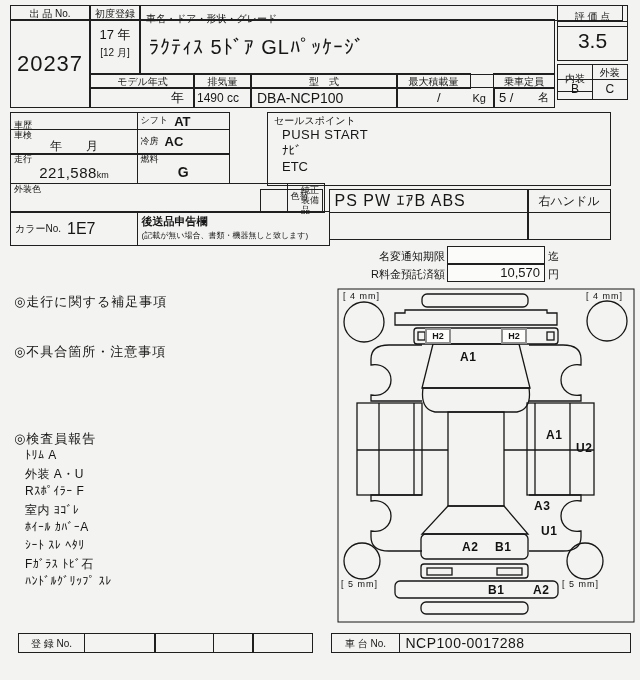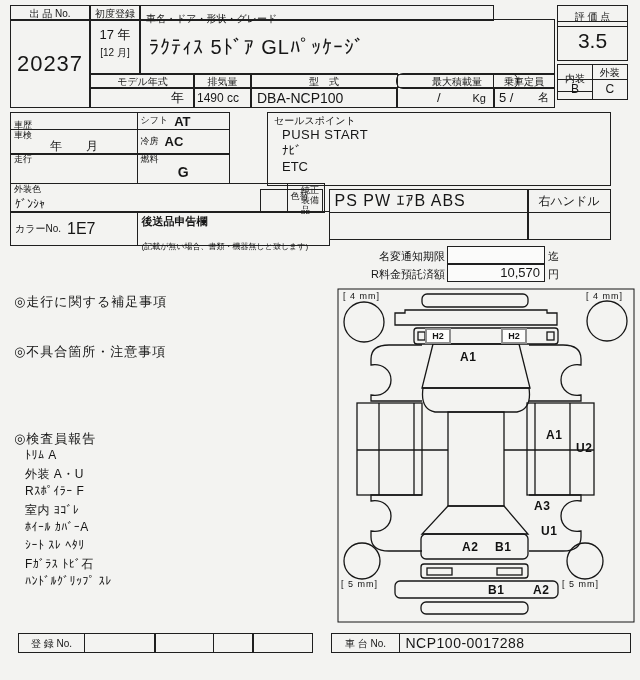--- a/index.html
+++ b/index.html
@@ -37,37 +37,37 @@
 </div>
 
 <div class="cell ctr" style="left:90px;top:5px;width:50px;height:16px;">
   <span class="lbl">初度登録</span>
 </div>
 <div class="cell" style="left:90px;top:19px;width:50px;height:56px;">
   <div style="font-size:13px;text-align:center;margin-top:6px;">17 年</div>
   <div style="font-size:10px;text-align:center;margin-top:2px;">[12 月]</div>
 </div>
 
-<div class="cell" style="left:140px;top:5px;width:354px;height:16px;padding:2px 5px;">
+<div class="cell" style="left:140px;top:5px;width:483px;height:16px;padding:2px 5px;">
   <span class="lbl">車名・ドア・形状・グレード</span>
 </div>
 <div class="cell" style="left:140px;top:19px;width:415px;height:56px;display:flex;align-items:center;padding-left:8px;">
   <span style="font-size:20px;letter-spacing:1px;">ﾗｸﾃｨｽ 5ﾄﾞｱ  GLﾊﾟｯｹｰｼﾞ</span>
 </div>
 
 <div class="cell ctr" style="left:90px;top:73px;width:105px;height:16px;">
   <span class="lbl">モデル年式</span>
 </div>
 <div class="cell ctr" style="left:193px;top:73px;width:59px;height:16px;">
   <span class="lbl">排気量</span>
 </div>
 <div class="cell ctr" style="left:250px;top:73px;width:148px;height:16px;">
   <span class="lbl">型　式</span>
 </div>
-<div class="cell ctr" style="left:396px;top:73px;width:122px;height:16px;border-radius:7px;">
+<div class="cell ctr" style="left:396px;top:73px;width:75px;height:16px;">
   <span class="lbl">最大積載量</span>
 </div>
 <div class="cell ctr" style="left:493px;top:73px;width:62px;height:16px;">
   <span class="lbl">乗車定員</span>
 </div>
 
 <div class="cell" style="left:90px;top:87px;width:105px;height:21px;display:flex;align-items:center;justify-content:flex-end;padding-right:10px;">
   <span class="val">年</span>
 </div>
 <div class="cell" style="left:193px;top:87px;width:59px;height:21px;display:flex;align-items:center;justify-content:flex-end;padding-right:12px;">
@@ -117,41 +117,43 @@
   <span class="lbl-sm abs" style="left:3px;top:1px;">車検</span>
   <div style="text-align:center;margin-top:8px;font-size:12px;">年　　月</div>
 </div>
 <div class="cell kv" style="left:136.5px;top:128.5px;width:93.5px;height:26px;">
   <span class="lbl-sm">冷房</span>
   <span class="val" style="font-weight:bold;">AC</span>
 </div>
 
 <div class="cell" style="left:10px;top:153px;width:128px;height:31px;">
   <span class="lbl-sm abs" style="left:3px;top:1px;">走行</span>
+  <div style="text-align:center;margin-top:10px;">
+    <span style="font-size:15px;letter-spacing:0.5px;">221,588</span><span style="font-size:9px;">km</span>
+  </div>
 </div>
 <div class="cell" style="left:136.5px;top:153px;width:93.5px;height:31px;">
   <span class="lbl-sm abs" style="left:3px;top:1px;">燃料</span>
   <div style="text-align:center;margin-top:10px;font-size:14px;font-weight:bold;">G</div>
 </div>
 
 <div class="cell" style="left:10px;top:182.5px;width:278px;height:30px;">
   <span class="lbl-sm abs" style="left:3px;top:1px;">外装色</span>
-  <div style="font-size:12px;margin:13px 0 0 4px;">ｹﾞﾝｼｬ</div>
 </div>
 <div class="cell top-left" style="left:286.5px;top:182.5px;width:38.5px;height:30px;">
   <span class="lbl-sm">色替</span>
 </div>
 
 <div class="cell" style="left:10px;top:211px;width:128px;height:35px;display:flex;align-items:center;gap:6px;padding-left:4px;">
   <span class="lbl">カラーNo.</span>
   <span style="font-size:16px;">1E7</span>
 </div>
 <div class="cell" style="left:136.5px;top:211px;width:193.5px;height:35px;padding:2px 4px;">
   <div style="font-size:11px;font-weight:bold;">後送品申告欄</div>
-  <div style="font-size:8px;margin-top:12px;">(記載が無い場合、書類・機器無しと致します)</div>
+  <div style="font-size:8px;margin-top:1px;">(記載が無い場合、書類・機器無しと致します)</div>
 </div>
 
 <div class="cell" style="left:267px;top:112px;width:344px;height:74px;padding:2px 6px;">
   <div class="lbl">セールスポイント</div>
   <div style="font-size:13px;margin:1px 0 0 8px;letter-spacing:0.5px;">PUSH START</div>
   <div style="font-size:13px;margin:1px 0 0 8px;">ﾅﾋﾞ</div>
   <div style="font-size:13px;margin:1px 0 0 8px;">ETC</div>
 </div>
 
 <div class="cell ctr" style="left:260px;top:189px;width:63px;height:24px;padding-left:40px;">

